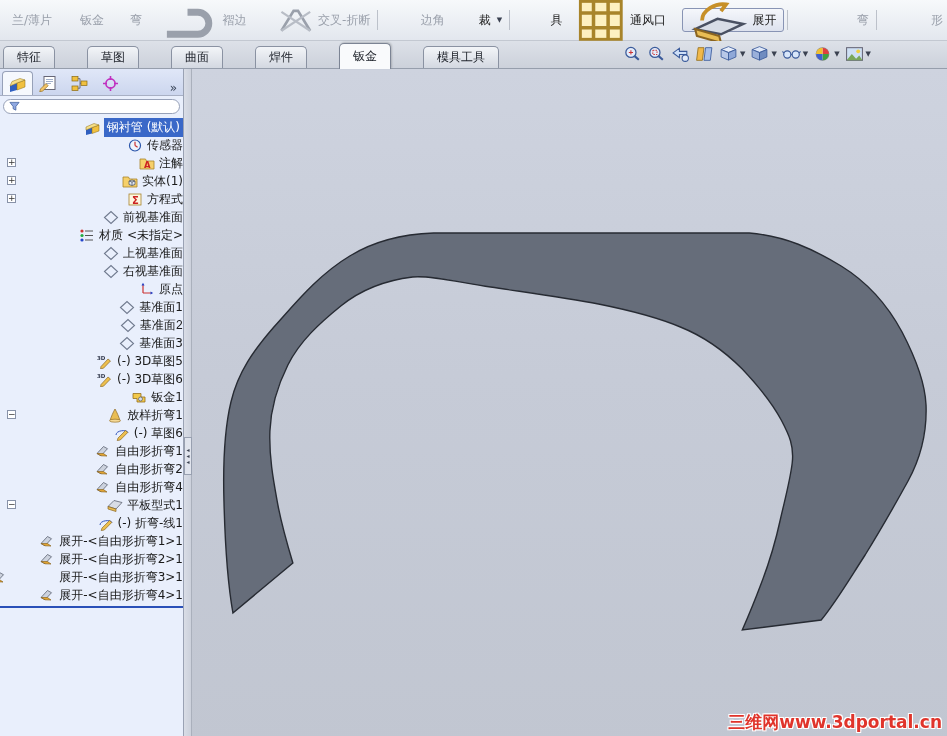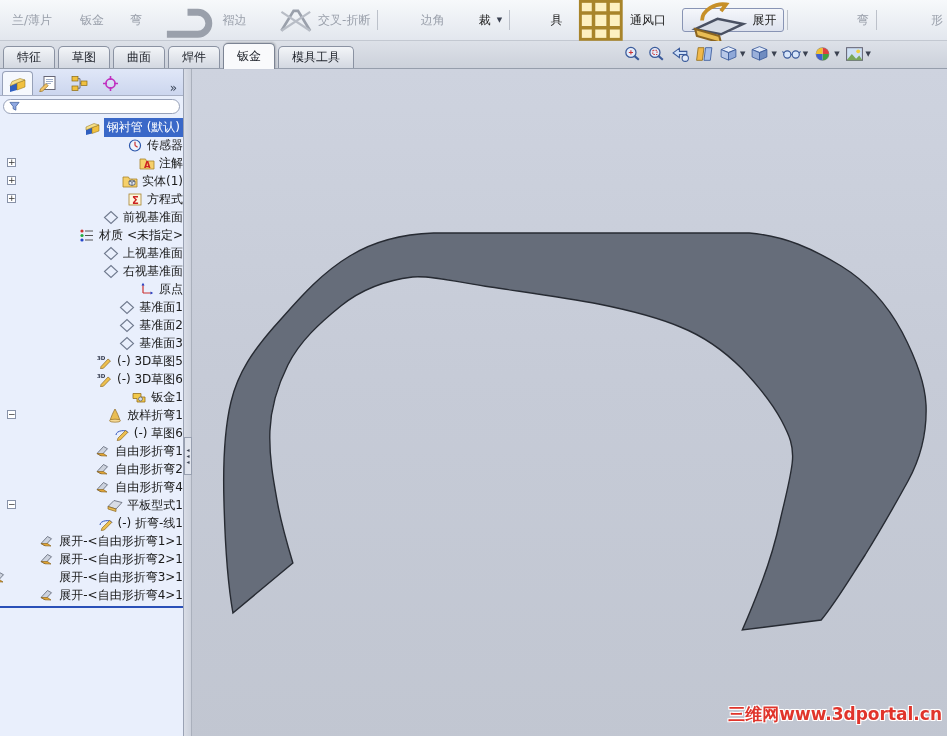--- a/index.html
+++ b/index.html
@@ -84,21 +84,21 @@
   .split-handle {
     position:absolute; left:0; top:368px; width:8px; height:38px;
     background:#e0e4ed; border:1px solid #98a0b0; color:#3a4150;
     display:flex; flex-direction:column; align-items:center; justify-content:center; gap:0px;
     font-size:6px; line-height:6px;
   }
   
   .viewport { flex:1; position:relative; background:linear-gradient(180deg,#ced3df 0%,#c6cbd7 45%,#c1c6d1 100%); }
   .part-svg { position:absolute; left:0; top:0; width:100%; height:100%; }
   .watermark {
-    position:absolute; right:5px; bottom:24px; font-size:17px; font-weight:bold; color:#e0342b;
+    position:absolute; right:5px; bottom:16px; font-size:17px; font-weight:bold; color:#e0342b;
     text-shadow:-1px -1px 0 #fff,1px -1px 0 #fff,-1px 1px 0 #fff,1px 1px 0 #fff,0 0 2px #fff;
     letter-spacing:0px;
   }
 </style>
 </head>
 <body>
 
 <div class="toolbar-row1">
     <div class="tb-btn disabled tb-0">
       <span>兰/薄片</span>
@@ -161,21 +161,21 @@
     <div class="tb-btn disabled tb-10">
       <span>弯</span>
     </div>
     <div class="tb-sep"></div>
     <div class="tb-btn disabled tb-11">
       <span>形</span>
     </div>
   </div>
 
 <div class="tab-row">
-  <div id="tabs-host" style="display:flex;align-items:flex-end;">
+  <div id="tabs-host" style="display:flex;align-items:flex-end;gap:29px;">
       <div class="tab">特征</div>
       <div class="tab">草图</div>
       <div class="tab">曲面</div>
       <div class="tab">焊件</div>
       <div class="tab active">钣金</div>
       <div class="tab">模具工具</div>
     </div>
   <div class="headsup">
       <span class="hd">
         <span class="icn ">
@@ -416,21 +416,21 @@
           <span class="tlabel">原点</span>
         </div>
         <div class="trow" style="padding-left: 23px;">
           <span class="icn ticon">
             <svg viewBox="0 0 16 15">
               <path d="M1.5 7.5L8 1.5l6.5 6L8 13.5z" fill="none" stroke="#707a8e" stroke-width="1.1"></path>
             </svg>
           </span>
           <span class="tlabel">基准面1</span>
         </div>
-        <div class="trow" style="padding-left: 39px;">
+        <div class="trow" style="padding-left: 39px; font-family: Liberation Mono, monospace;">
           <span class="icn ticon">
             <svg viewBox="0 0 16 15">
               <path d="M1.5 7.5L8 1.5l6.5 6L8 13.5z" fill="none" stroke="#707a8e" stroke-width="1.1"></path>
             </svg>
           </span>
           <span class="tlabel">基准面2</span>
         </div>
         <div class="trow" style="padding-left: 23px;">
           <span class="icn ticon">
             <svg viewBox="0 0 16 15">

